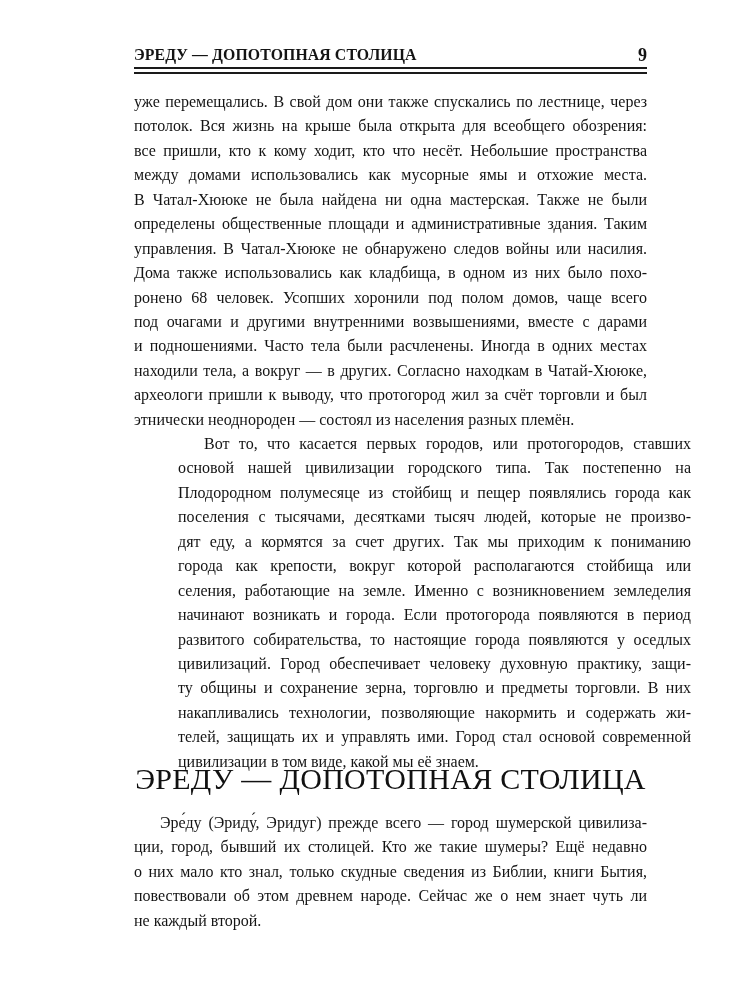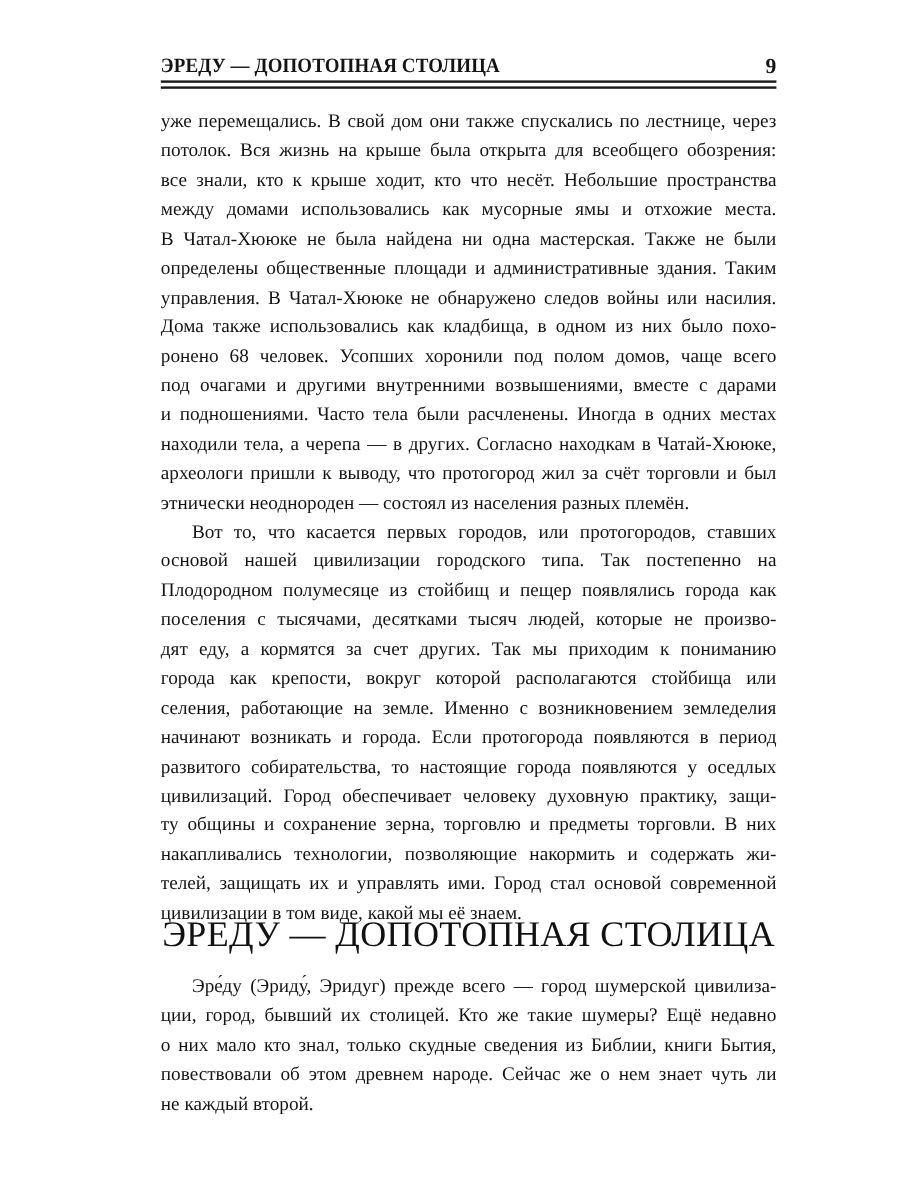--- a/index.html
+++ b/index.html
@@ -80,21 +80,21 @@
       text-align-last: justify;
       overflow: visible;
     }
     .line.last {
       text-align-last: left;
     }
     .line.indent {
       padding-left: 26px;
     }
     .block1 { top: 90px; }
-    .block2 { top: 432px; }
+    .block2 { top: 432px; margin-left: 44px; }
     .section-heading {
       position: absolute;
       left: 118px;
       width: 513px;
       top: 762px;
       text-align: center;
       font-family: "Liberation Serif", serif;
       font-size: 30px;
       line-height: 34px;
       letter-spacing: 0.3px;
@@ -111,30 +111,30 @@
   <div class="running-header">
     <span class="running-title">ЭРЕДУ — ДОПОТОПНАЯ СТОЛИЦА</span>
     <span class="page-number">9</span>
   </div>
   <div class="rule-thick"></div>
   <div class="rule-thin"></div>
 
   <div class="text-block block1">
     <span class="line">уже перемещались. В свой дом они также спускались по лестнице, через</span>
     <span class="line">потолок. Вся жизнь на крыше была открыта для всеобщего обозрения:</span>
-    <span class="line">все знали, кто к крыше ходит, кто что несёт. Небольшие пространства</span>
+    <span class="line">все пришли, кто к кому ходит, кто что несёт. Небольшие пространства</span>
     <span class="line">между домами использовались как мусорные ямы и отхожие места.</span>
     <span class="line">В Чатал-Хююке не была найдена ни одна мастерская. Также не были</span>
     <span class="line">определены общественные площади и административные здания. Таким</span>
     <span class="line">управления. В Чатал-Хююке не обнаружено следов войны или насилия.</span>
     <span class="line">Дома также использовались как кладбища, в одном из них было похо-</span>
     <span class="line">ронено 68 человек. Усопших хоронили под полом домов, чаще всего</span>
     <span class="line">под очагами и другими внутренними возвышениями, вместе с дарами</span>
     <span class="line">и подношениями. Часто тела были расчленены. Иногда в одних местах</span>
-    <span class="line">находили тела, а черепа — в других. Согласно находкам в Чатай-Хююке,</span>
+    <span class="line">находили тела, а вокруг — в других. Согласно находкам в Чатай-Хююке,</span>
     <span class="line">археологи пришли к выводу, что протогород жил за счёт торговли и был</span>
     <span class="line last">этнически неоднороден — состоял из населения разных племён.</span>
   </div>
 
   <div class="text-block block2">
     <span class="line indent">Вот то, что касается первых городов, или протогородов, ставших</span>
     <span class="line">основой нашей цивилизации городского типа. Так постепенно на</span>
     <span class="line">Плодородном полумесяце из стойбищ и пещер появлялись города как</span>
     <span class="line">поселения с тысячами, десятками тысяч людей, которые не произво-</span>
     <span class="line">дят еду, а кормятся за счет других. Так мы приходим к пониманию</span>

